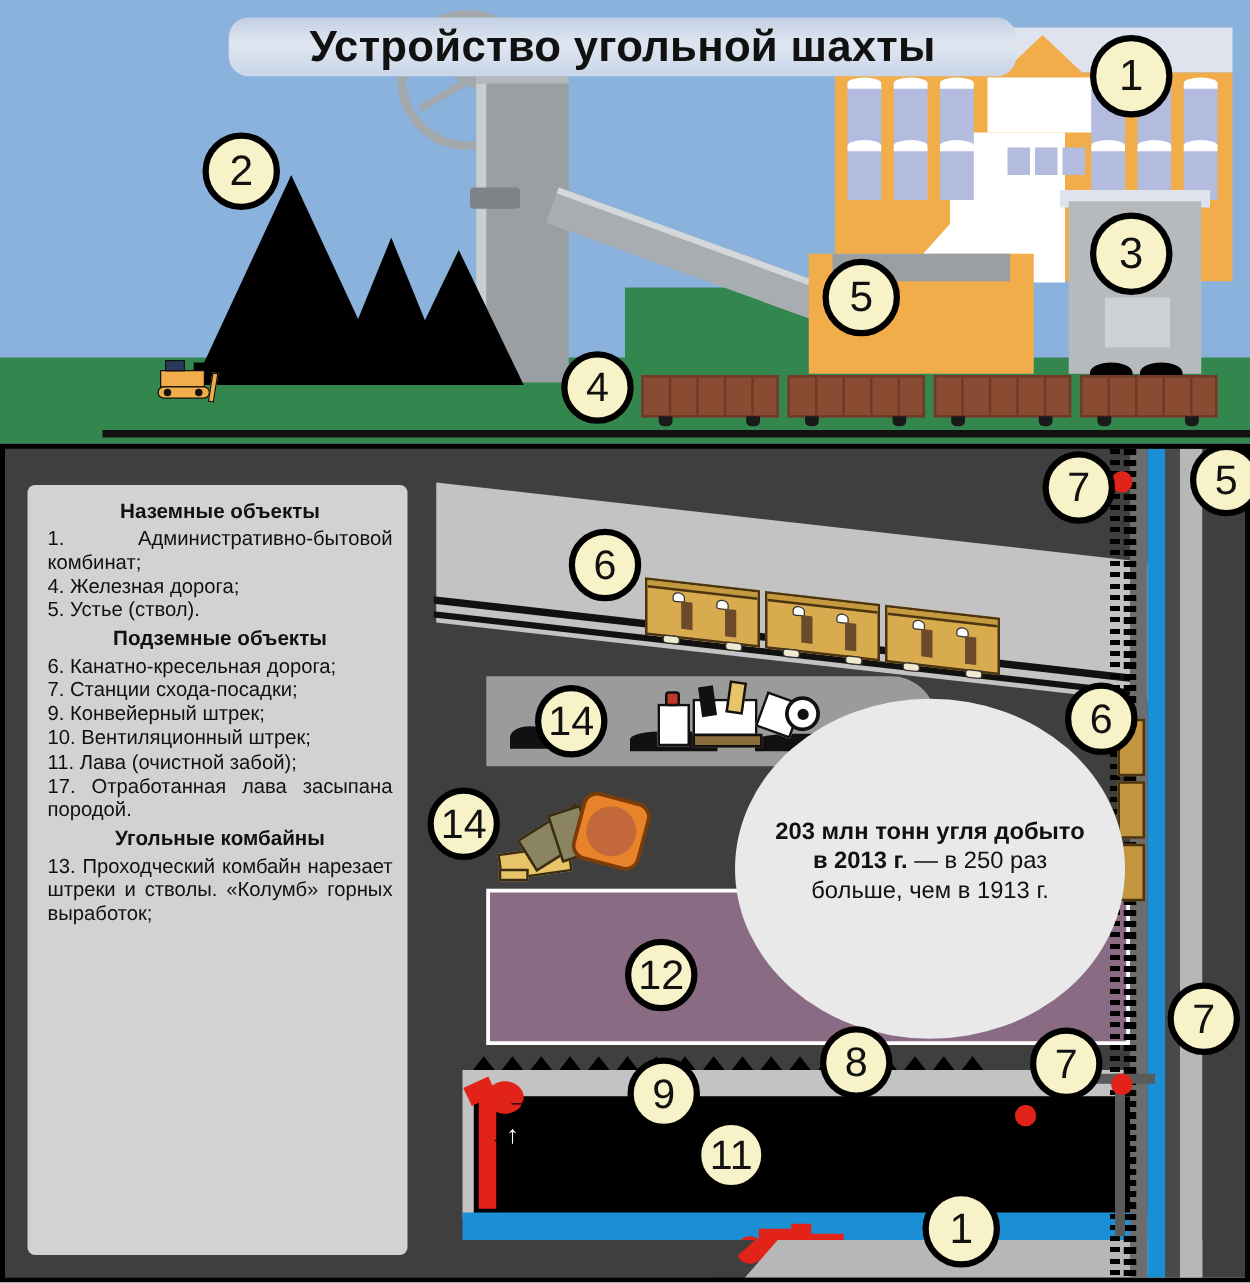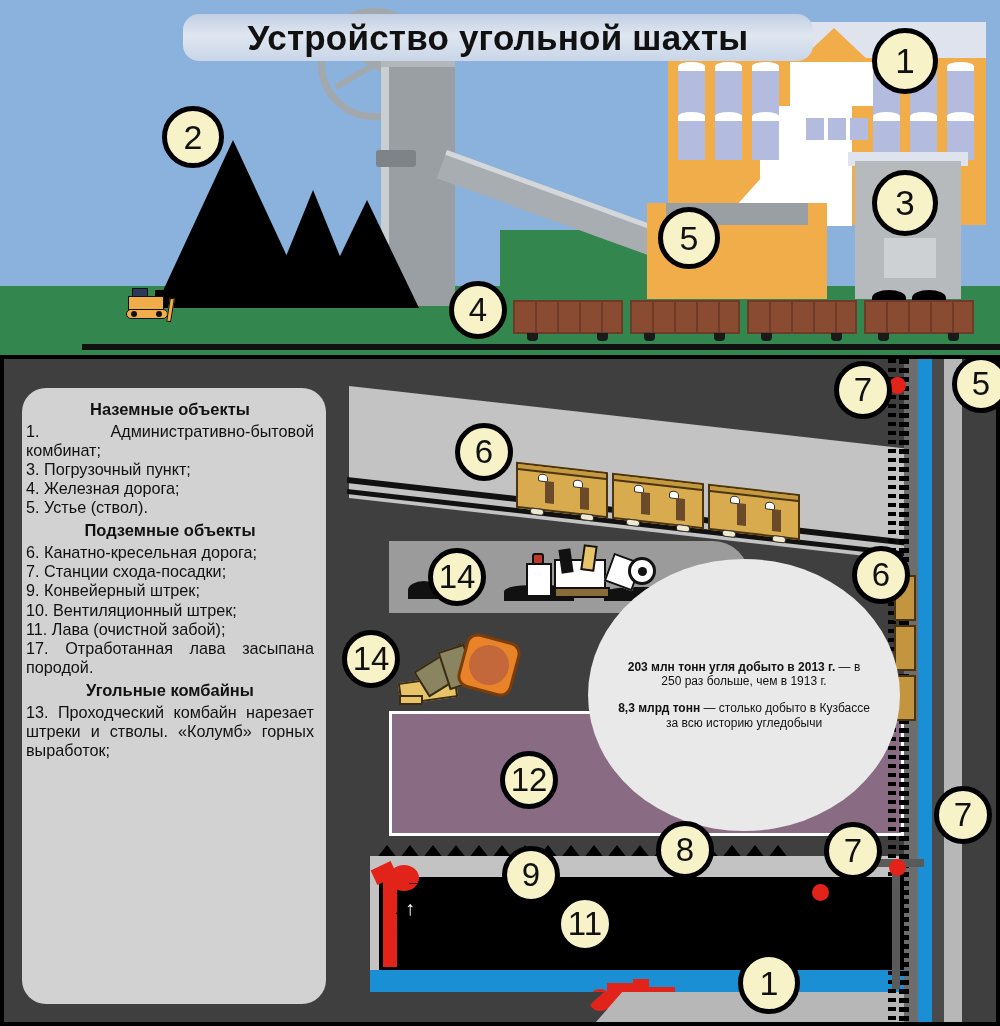--- a/index.html
+++ b/index.html
@@ -379,22 +379,22 @@
   .shearer14 { position: absolute; left: 395px; top: 272px; width: 140px; height: 90px; }
   .red-machine { position: absolute; left: 585px; top: 620px; width: 90px; height: 36px; }
   .red-shearer-head { position: absolute; left: 363px; top: 500px; width: 62px; height: 112px; }
 
   
   #legend {
     position: absolute;
     left: 22px; top: 388px;
     width: 304px; height: 616px;
     background: #d2d2d2;
-    border-radius: 24px;
-    padding: 8px 12px 8px 4px;
+    border-radius: 6px;
+    padding: 8px 12px 8px 16px;
     color: #111111;
     font-size: 16.2px;
     line-height: 1.185;
   }
   #legend .lg-head {
     text-align: center;
     font-weight: bold;
     font-size: 16.5px;
     margin: 4px 0 2px 0;
   }
@@ -411,21 +411,21 @@
     width: 312px; height: 272px;
     background: #e9e9e9;
     border-radius: 50%;
     display: flex;
     flex-direction: column;
     justify-content: center;
     align-items: center;
     text-align: center;
     color: #111111;
     padding: 16px 30px;
-    font-size: 12px;
+    font-size: 19px;
     line-height: 1.23;
   }
   #bubble .b1 { margin-bottom: 12px; }
   #bubble b { font-weight: bold; }
 
   
   #title-plate {
     position: absolute;
     left: 183px; top: 14px;
     width: 630px; height: 47px;
@@ -730,42 +730,38 @@
     <div class="station-dot" style="left:885px;top:500px;"></div>
     <div class="station-dot" style="left:808px;top:525px;"></div>
   </div>
 
   <div id="title-plate"></div>
   <div id="title-text">Устройство угольной шахты</div>
 
   <div id="legend">
     <div class="lg-head">Наземные объекты</div>
     <div class="lg-item">1.  Административно-бытовой комбинат;</div>
-    <div class="lg-item">3. Погрузочный пункт;</div>
     <div class="lg-item">4. Железная дорога;</div>
     <div class="lg-item">5. Устье (ствол).</div>
 
     <div class="lg-head">Подземные объекты</div>
     <div class="lg-item">6. Канатно-кресельная дорога;</div>
     <div class="lg-item">7. Станции схода-посадки;</div>
     <div class="lg-item">9. Конвейерный штрек;</div>
     <div class="lg-item">10. Вентиляционный штрек;</div>
     <div class="lg-item">11. Лава (очистной забой);</div>
     <div class="lg-item">17. Отработанная лава засыпана породой.</div>
 
     <div class="lg-head">Угольные комбайны</div>
     <div class="lg-item">13. Проходческий комбайн нарезает штреки и стволы. «Колумб» горных выработок;</div>
   </div>
 
   <div id="bubble">
     <div class="b1">
       <b>203 млн тонн угля добыто в 2013 г.</b><span> — в 250 раз больше, чем в 1913 г.</span>
-    </div>
-    <div class="b2">
-      <b>8,3 млрд тонн</b><span> — столько добыто в Кузбассе за всю историю угледобычи</span>
     </div>
   </div>
 
   <div class="badge xl" style="left:872px;top:28px;">1</div>
   <div class="badge l" style="left:162px;top:106px;">2</div>
   <div class="badge xl" style="left:872px;top:170px;">3</div>
   <div class="badge m" style="left:449px;top:281px;">4</div>
   <div class="badge l" style="left:658px;top:207px;">5</div>
 
   <div class="badge m" style="left:834px;top:361px;">7</div>

